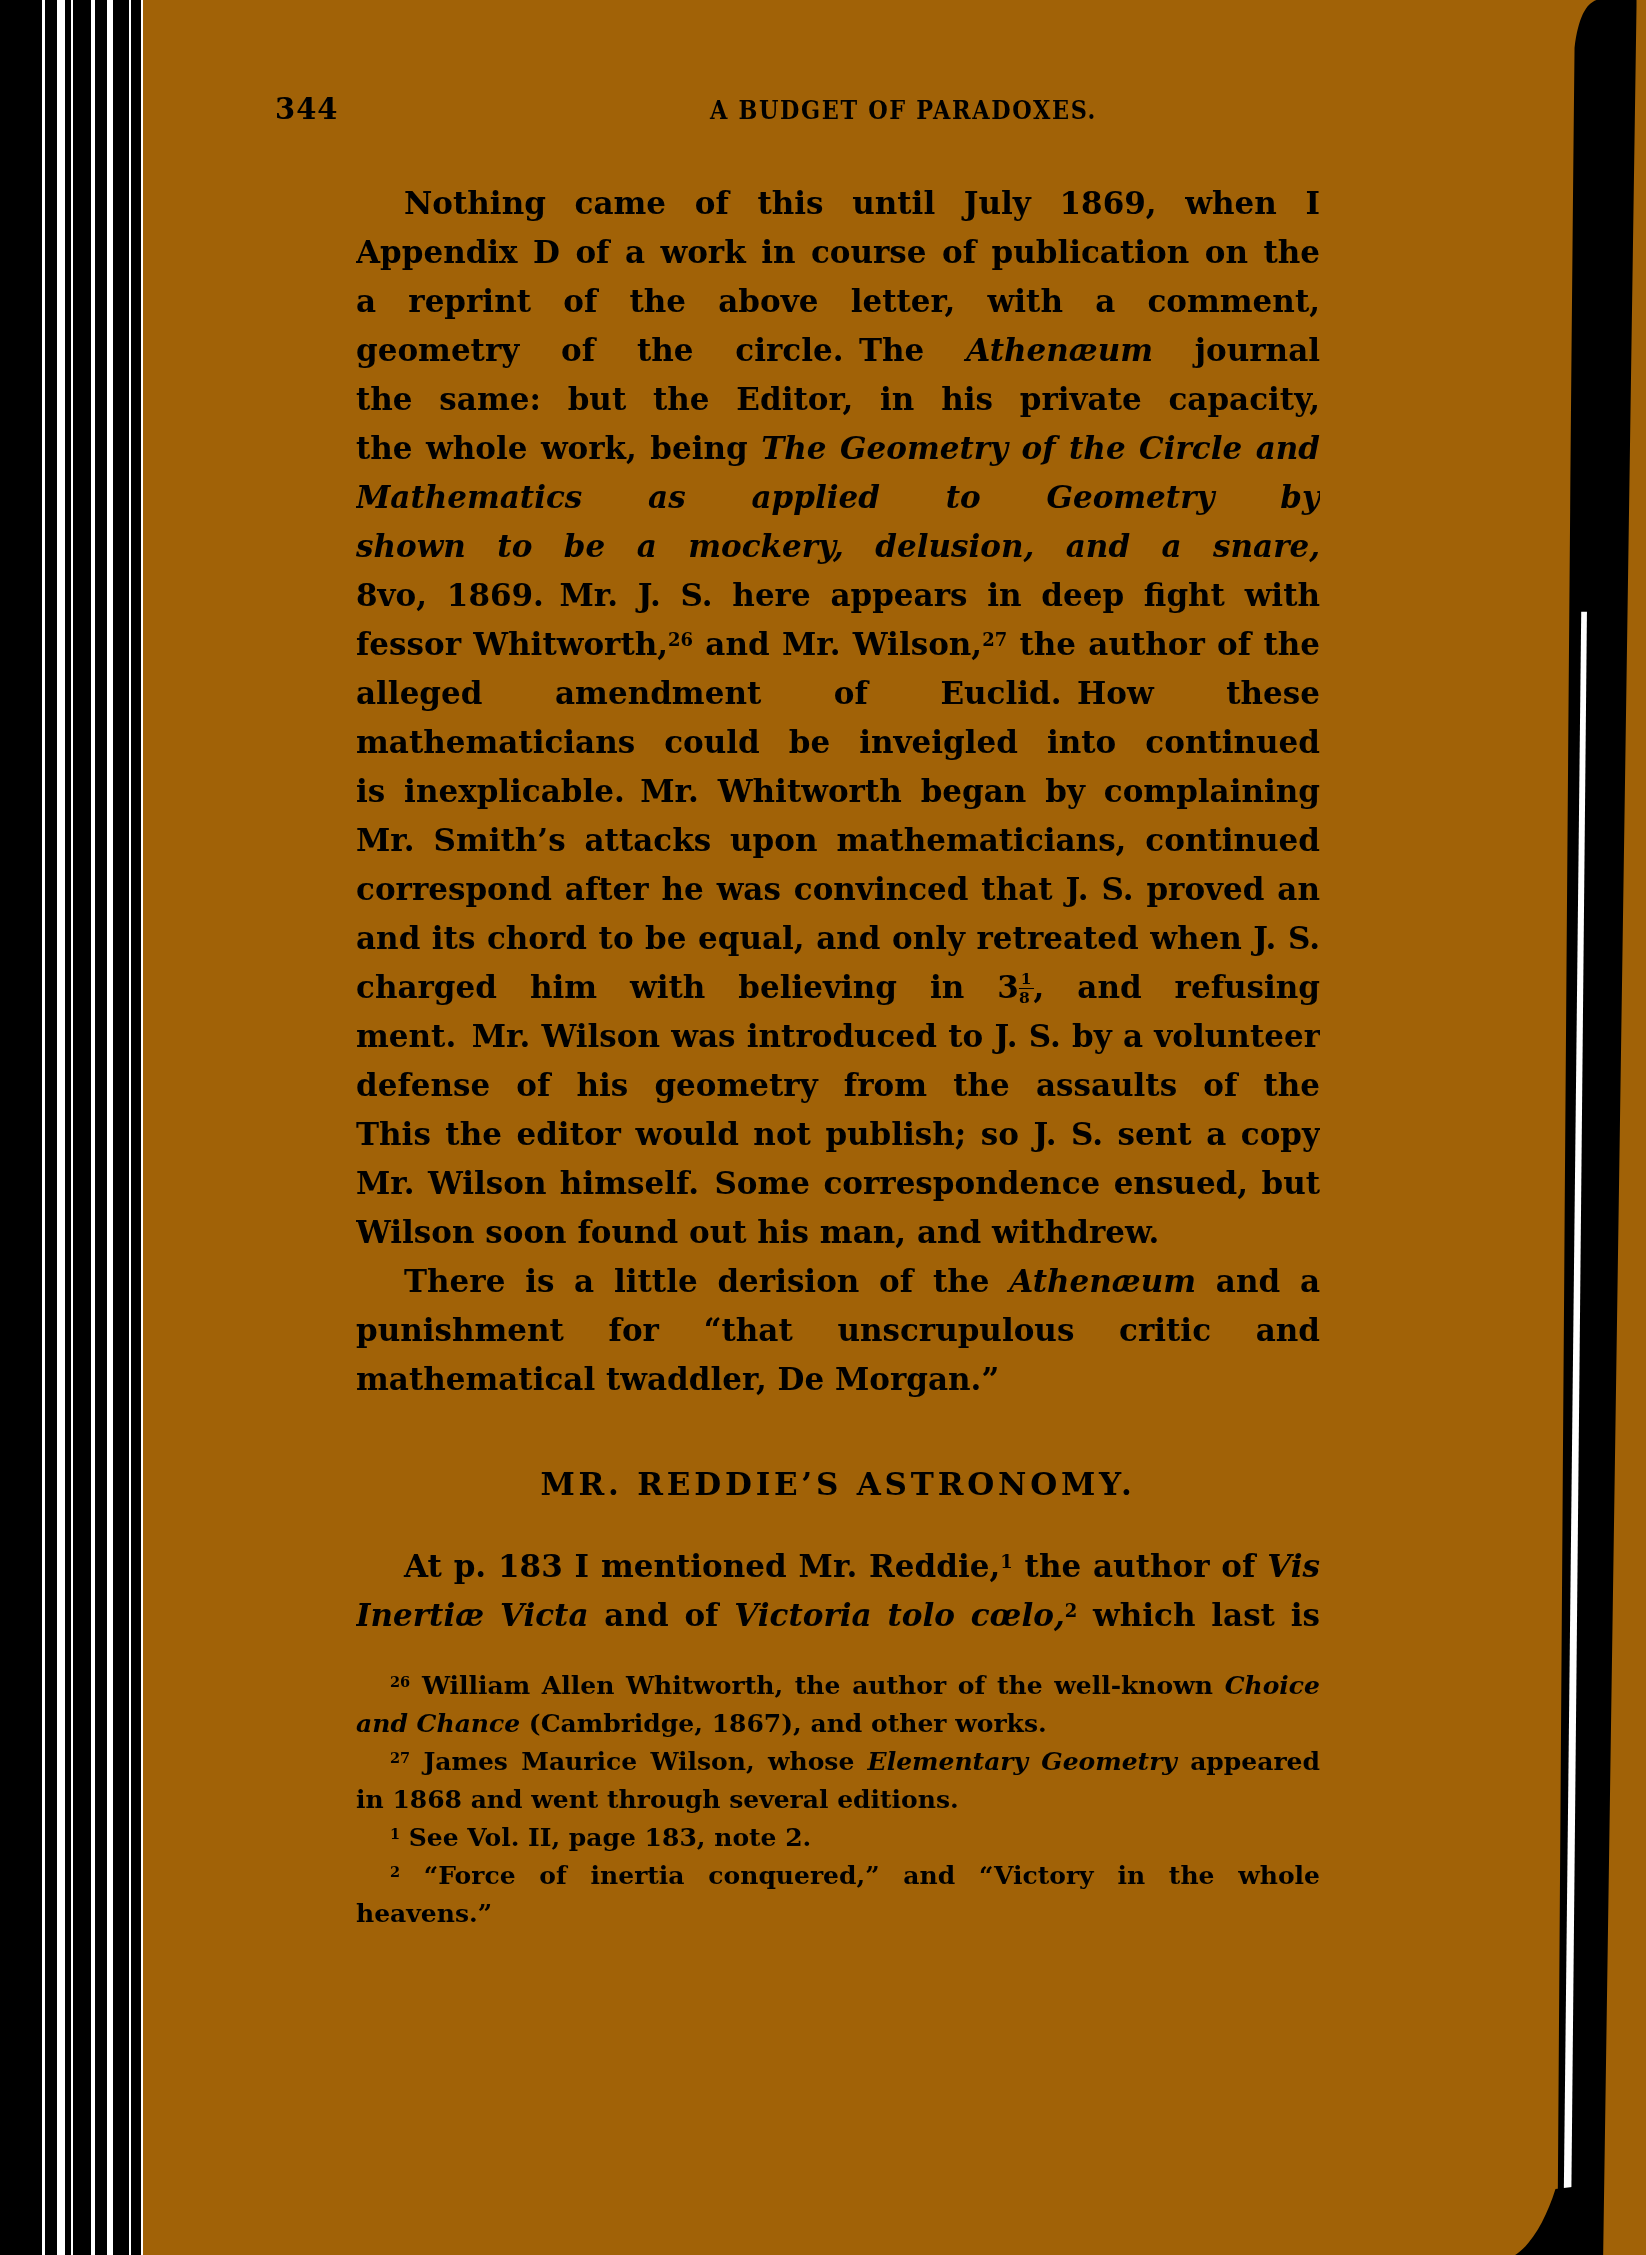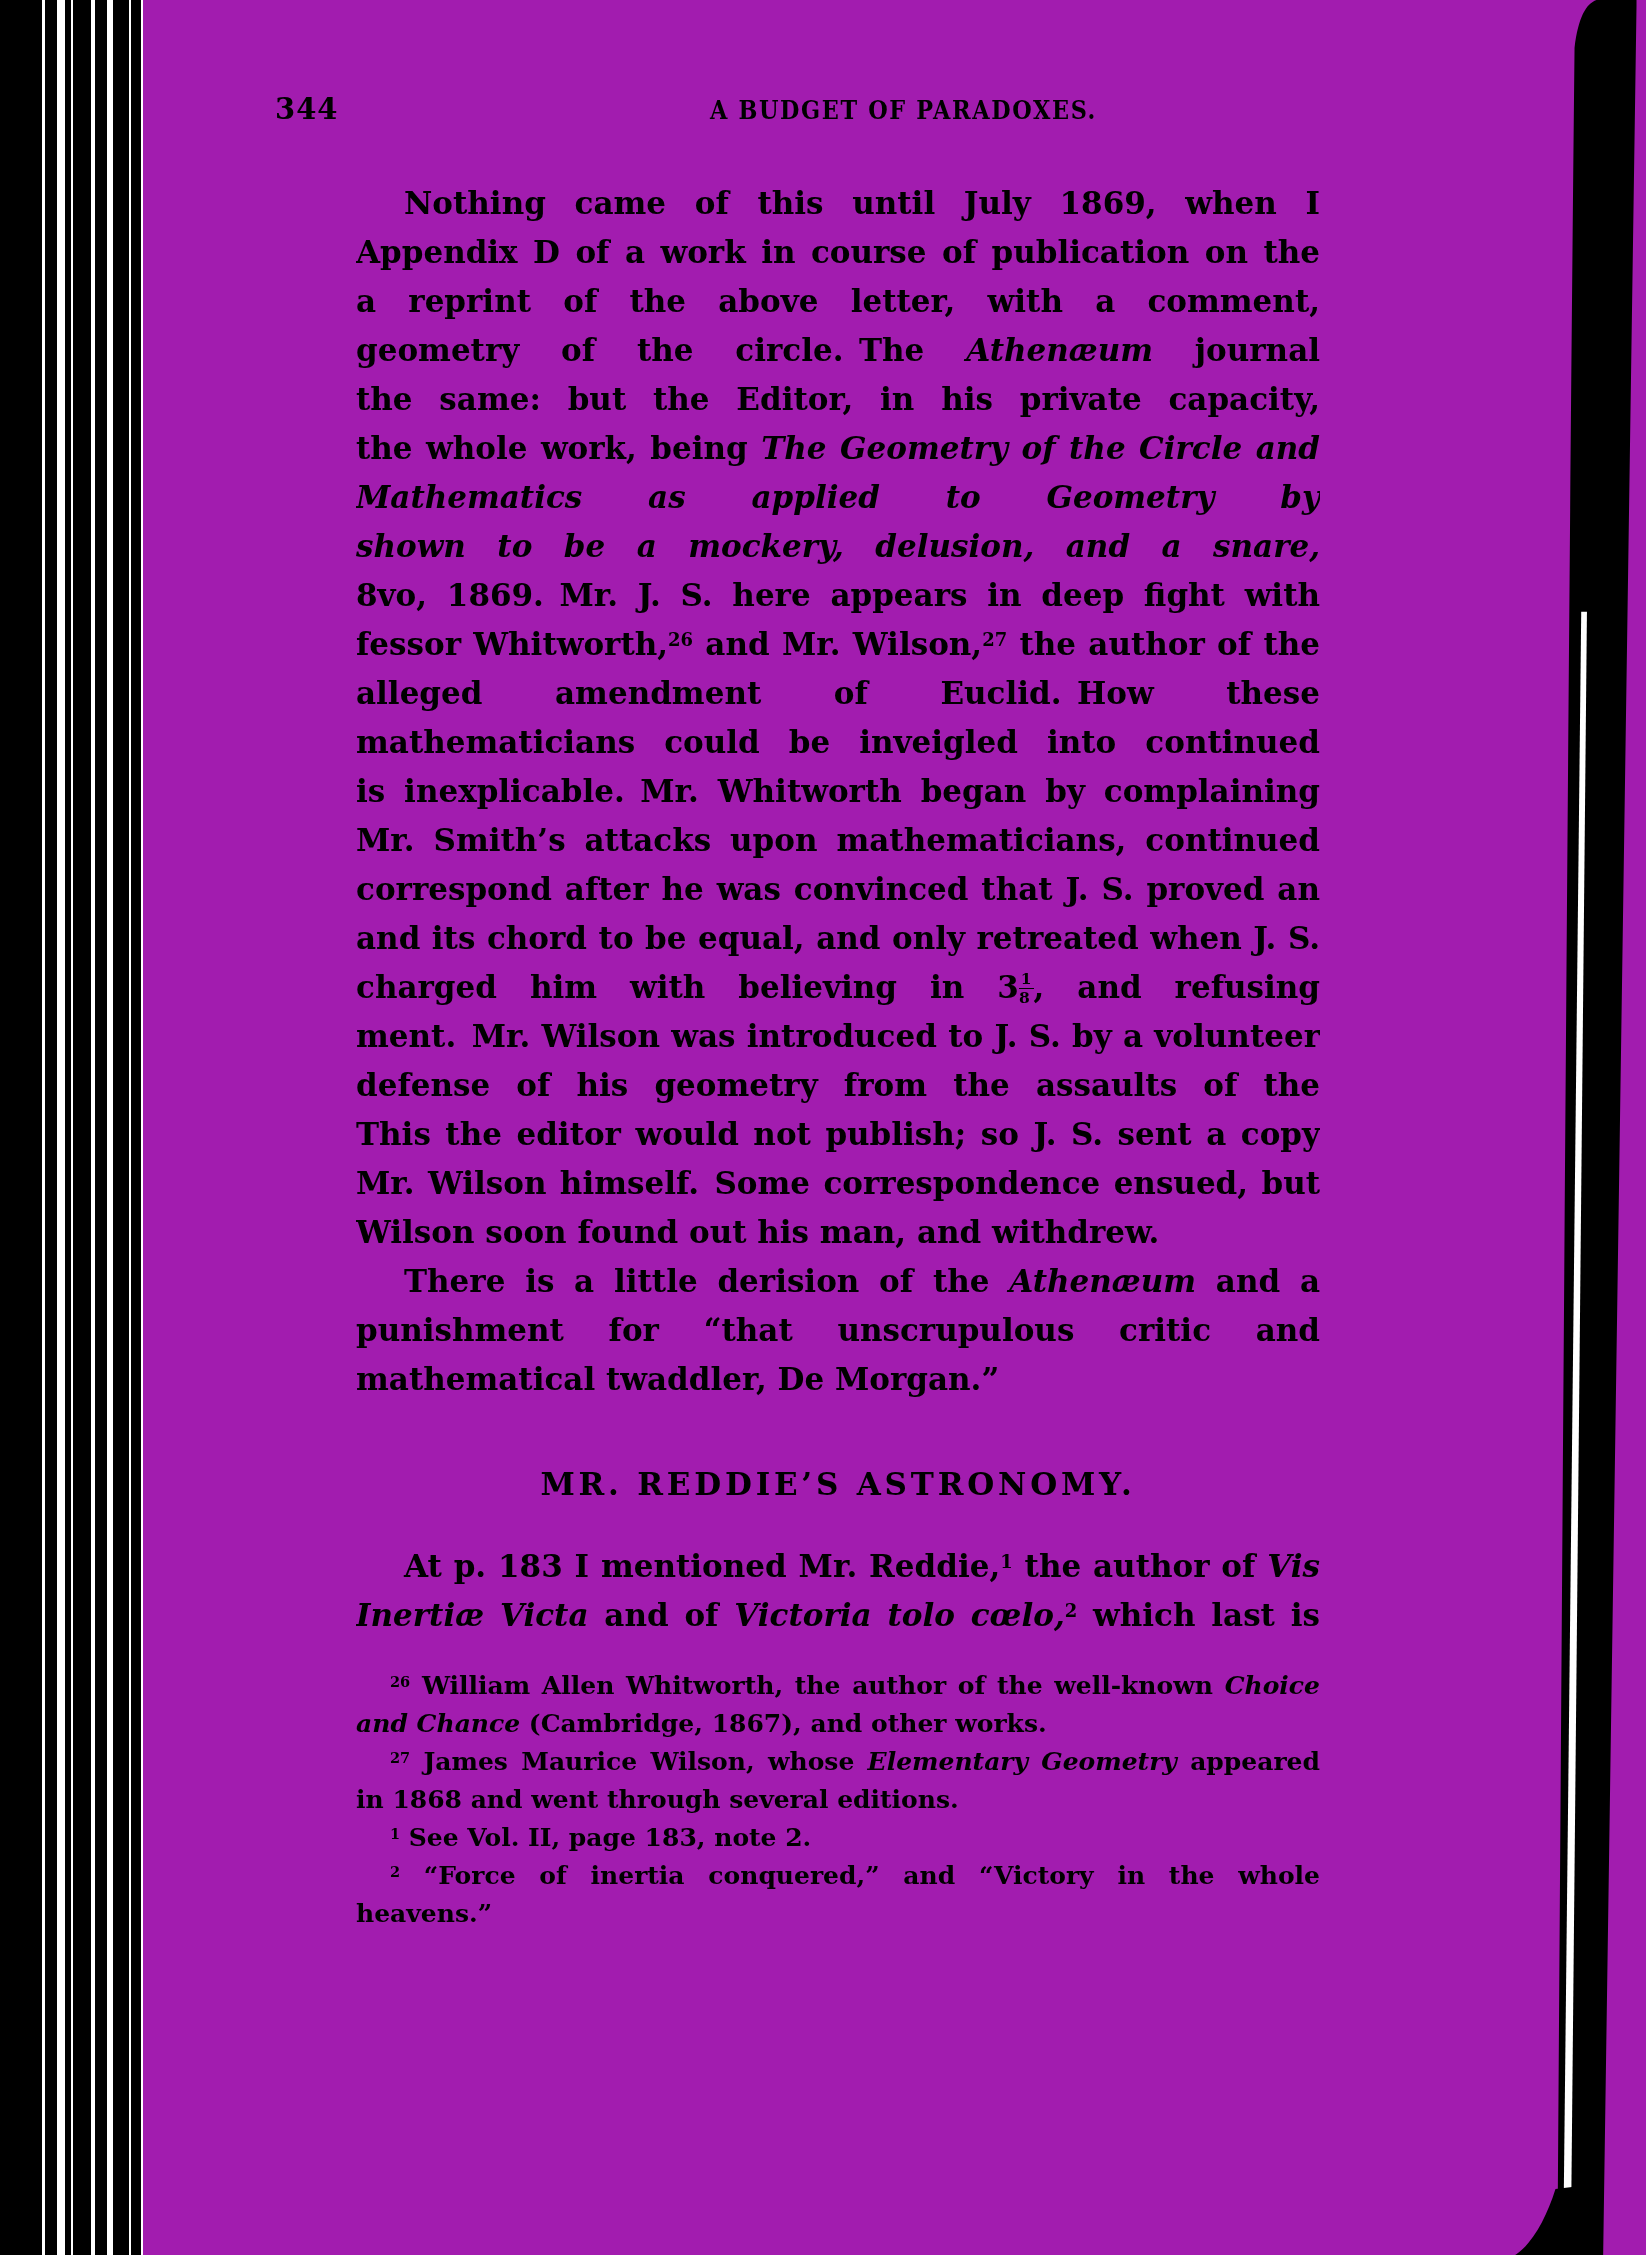--- a/index.html
+++ b/index.html
@@ -1,19 +1,19 @@
 <!DOCTYPE html>
 <html><head>
 <meta charset="utf-8">
 <style>
   html,body{margin:0;padding:0;background:#ffffff;}
   .page{
     position:relative;
     width:1647px;height:2256px;
-    background:#a21caf;
+    background:#a16207;
     color:#000;
     font-family:"DejaVu Serif","Liberation Serif",serif;
     overflow:hidden;
   }
   
   .gutter{
     position:absolute;left:0;top:0;width:143px;height:2256px;
     background:linear-gradient(90deg,
       #000 0px,#000 42px,#fff 42px,#fff 45px,
       #000 45px,#000 57px,#fff 57px,#fff 65px,

